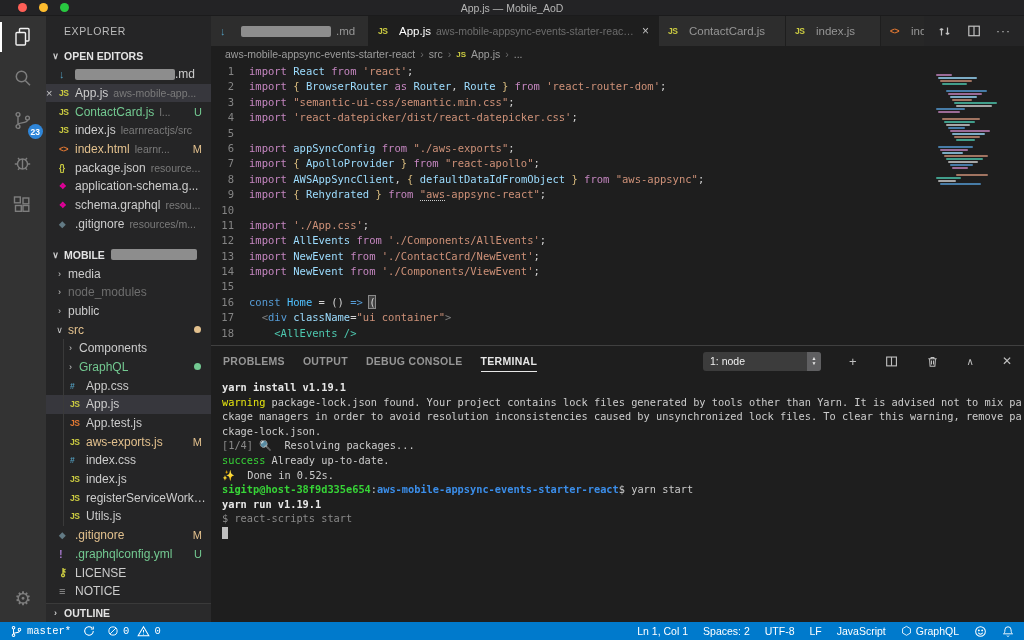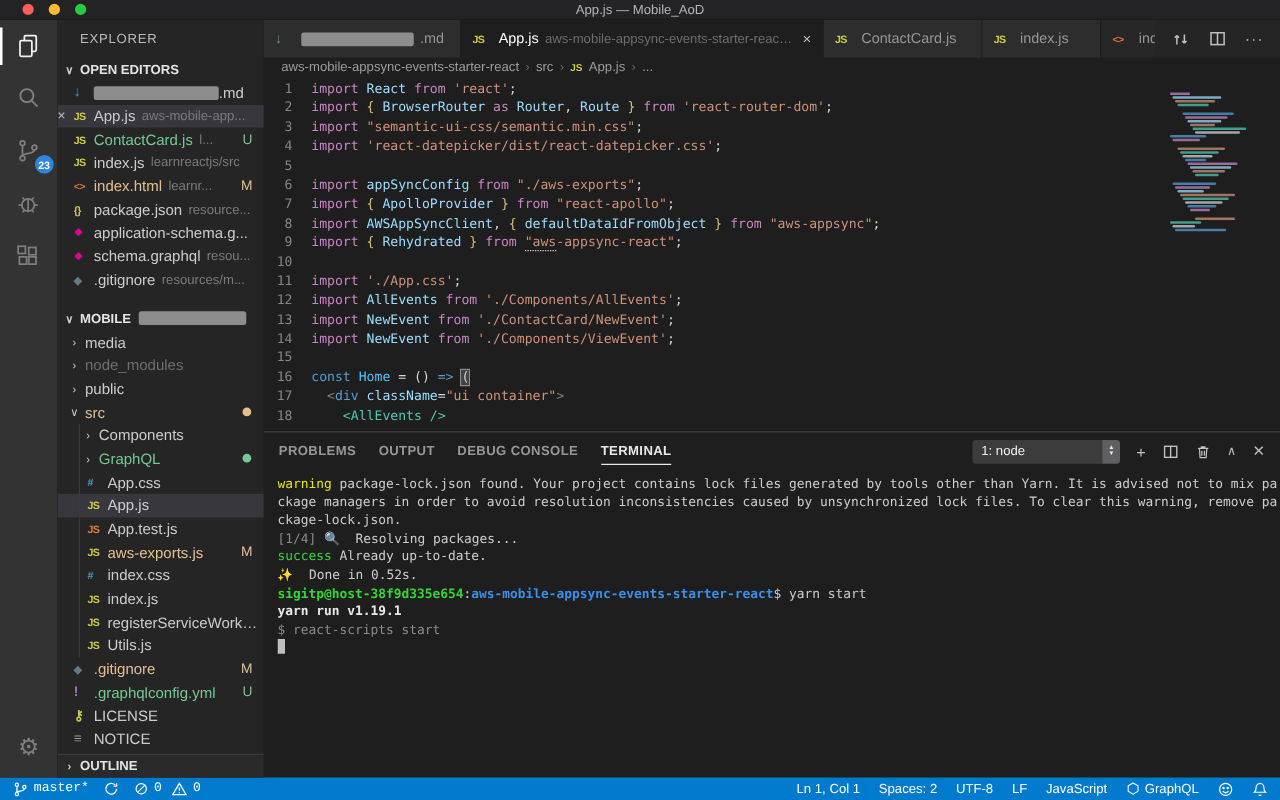--- a/index.html
+++ b/index.html
@@ -101,21 +101,21 @@
   .minimap { position:absolute; top:12px; right:34px; width:56px; }
   .mm-bar { height:2px; margin-bottom:1px; border-radius:1px; }
 
   
   .panel { height:277px; flex:none; display:flex; flex-direction:column;
     border-top:1px solid rgba(128,128,128,.35); }
   .panel-header { height:30px; flex:none; display:flex; align-items:center; padding:0 12px; }
   .panel-tabs { display:flex; gap:18px;font-weight:bold; }
   .ptab { font-size:10.5px; letter-spacing:.3px; color:#969696; padding:5px 0 4px; }
   .ptab.active { color:#e7e7e7; border-bottom:1px solid #e7e7e7; }
-  .panel-right { margin-left:auto; display:flex; align-items:center; gap:13px; color:#c0c0c0; }
+  .panel-right { margin-left:auto; display:flex; align-items:center; gap:28px; color:#c0c0c0; }
   .term-select { width:118px; height:19px; background:#3c3c3c; border-radius:3px;
     display:flex; align-items:center; font-size:10.5px; color:#efefef; overflow:hidden; }
   .term-select .val { flex:1; padding-left:7px; }
   .term-select .stepper { width:14px; height:19px; background:#5f5f61; display:flex;
     flex-direction:column; align-items:center; justify-content:center; font-size:5px;
     color:#e8e8e8; line-height:5px; }
   .pa-icon { font-size:13px; }
 
   .terminal { flex:1; min-height:0; padding:4px 0 0 11px; overflow:hidden;
     font-family:"DejaVu Sans Mono", monospace; font-size:10.3px; line-height:14.6px;
@@ -541,20 +541,21 @@
             <span>
               <svg class="ic" width="13" height="13" viewBox="0 0 14 14" fill="none" stroke="currentColor" stroke-width="1.1">
                 <path d="M2.5 4h9M5.5 4V2.8h3V4M3.8 4l.6 8h5.2l.6-8M5.9 6v4.3M8.1 6v4.3"></path>
               </svg>
             </span>
             <span class="pa-icon" style="font-size:10px">∧</span>
             <span class="pa-icon" style="font-size:12px">✕</span>
           </div>
         </div>
         <div class="terminal" id="terminal">
+            <div class="term-line"><span class="twb">yarn install v1.19.1</span></div>
             <div class="term-line"><span class="ty">warning</span><span class="tw"> package-lock.json found. Your project contains lock files generated by tools other than Yarn. It is advised not to mix pa</span></div>
             <div class="term-line"><span class="tw">ckage managers in order to avoid resolution inconsistencies caused by unsynchronized lock files. To clear this warning, remove pa</span></div>
             <div class="term-line"><span class="tw">ckage-lock.json.</span></div>
             <div class="term-line"><span class="tgr">[1/4]</span><span class="tw"> 🔍  Resolving packages...</span></div>
             <div class="term-line"><span class="tsg">success</span><span class="tw"> Already up-to-date.</span></div>
             <div class="term-line"><span class="tw">✨  Done in 0.52s.</span></div>
             <div class="term-line"><span class="tg">sigitp@host-38f9d335e654</span><span class="tw">:</span><span class="tb">aws-mobile-appsync-events-starter-react</span><span class="tw">$ yarn start</span></div>
             <div class="term-line"><span class="twb">yarn run v1.19.1</span></div>
             <div class="term-line"><span class="tgr">$ react-scripts start</span></div>
             <div class="term-line"><span class="cursor"></span></div>

